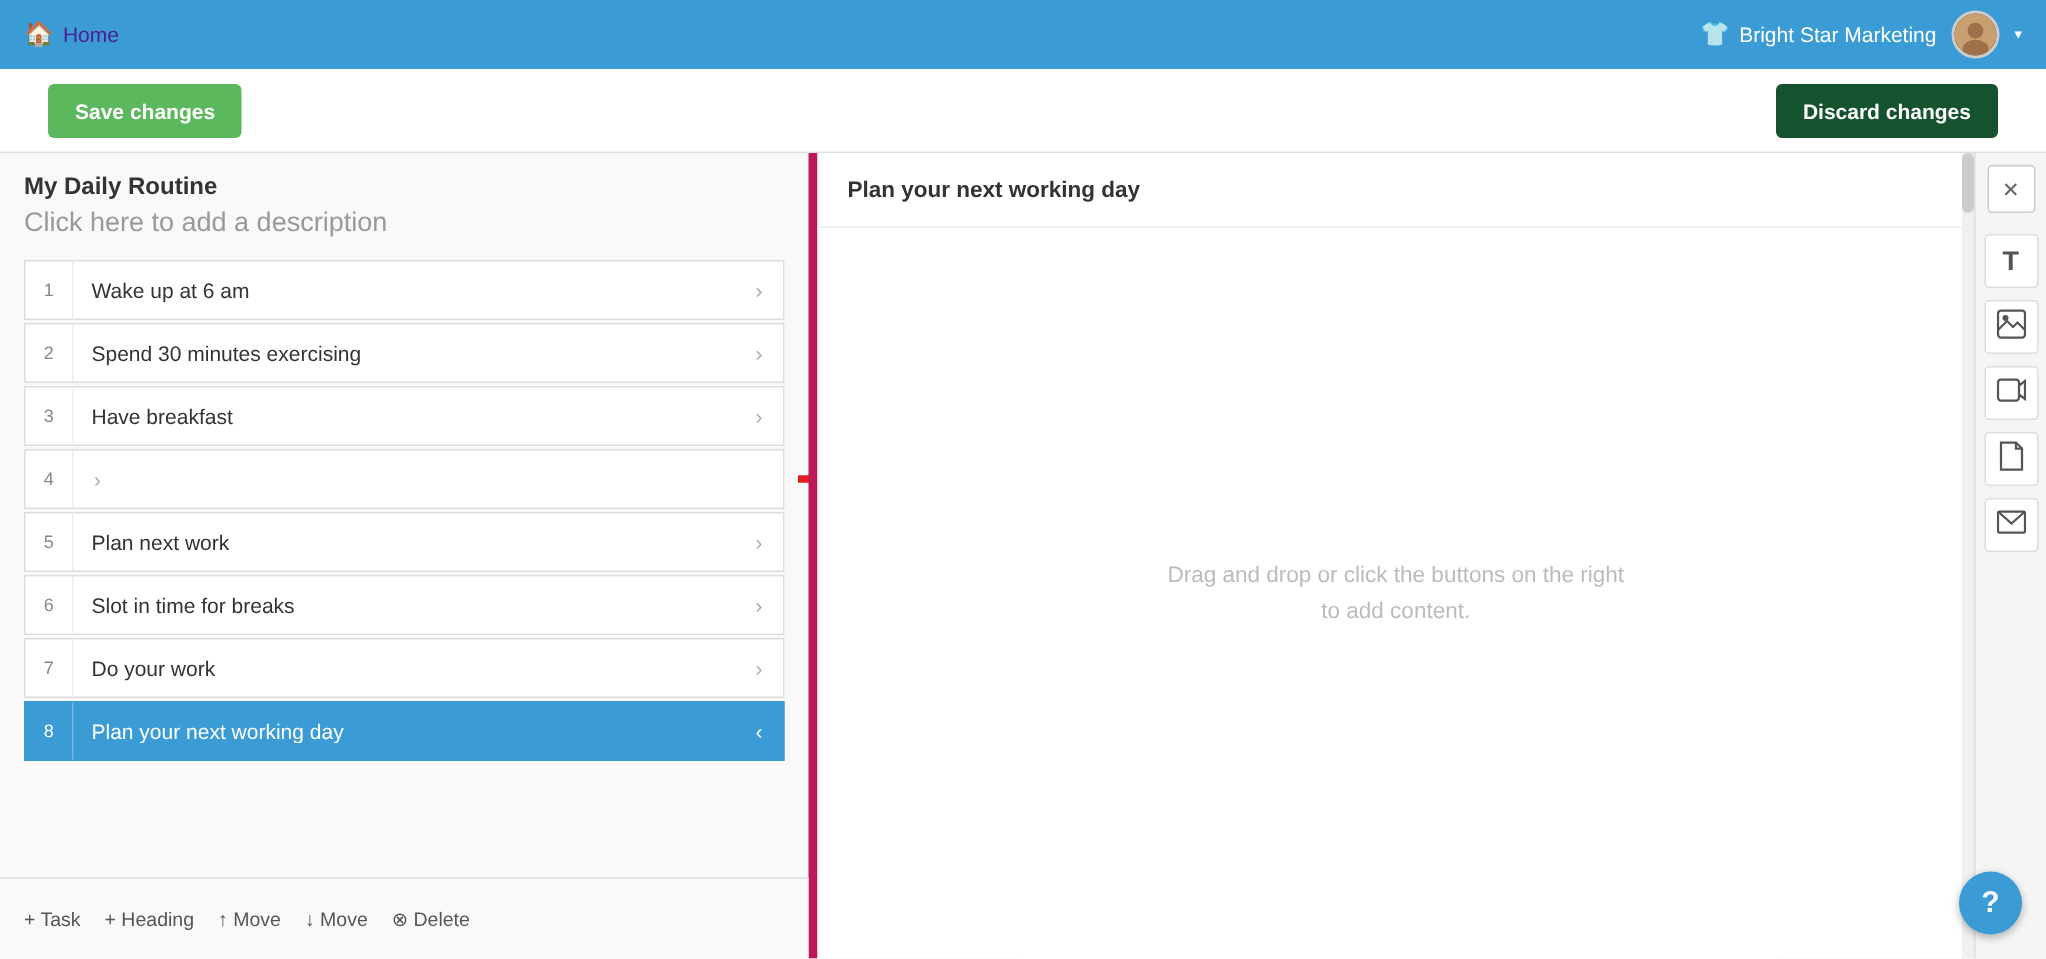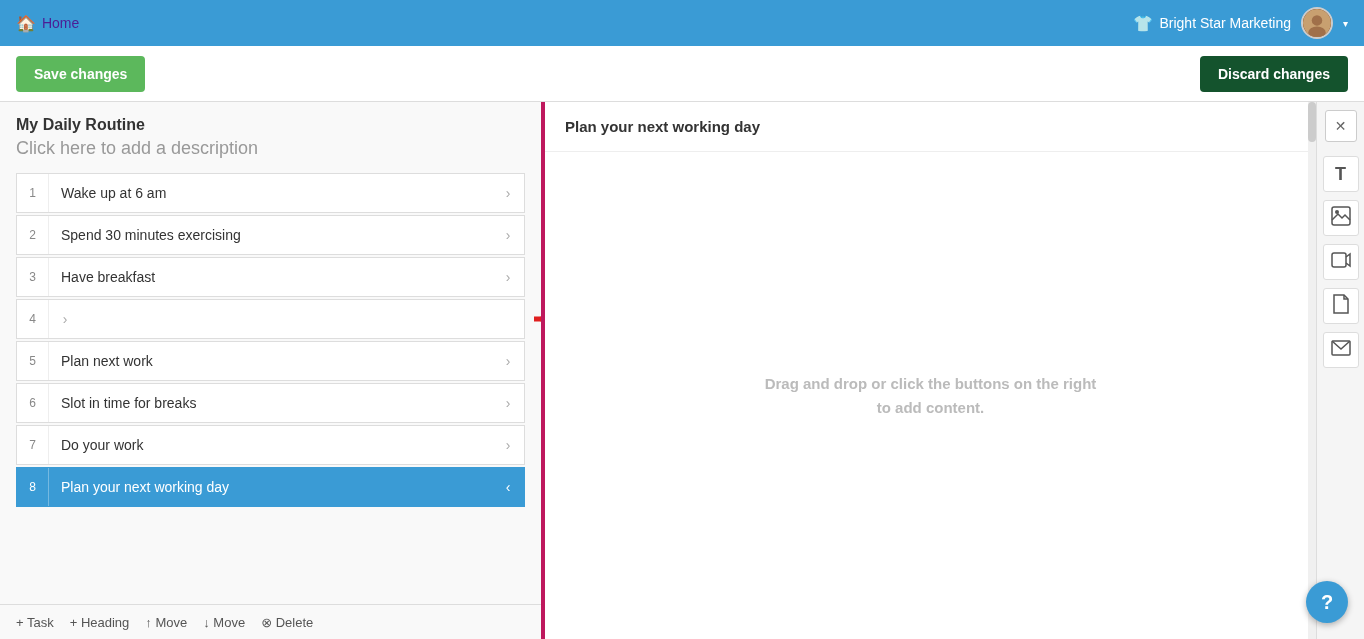--- a/index.html
+++ b/index.html
@@ -31,21 +31,21 @@
     .nav-dropdown-arrow { font-size: 10px; color: white; }
 
     
     .toolbar {
       background: #ffffff;
       border-bottom: 1px solid #ddd;
       height: 56px;
       display: flex;
       align-items: center;
       justify-content: space-between;
-      padding: 0 16px;
+      padding: 0 32px;
     }
     .btn-save {
       background: #5cb85c;
       color: white;
       border: none;
       padding: 10px 18px;
       border-radius: 4px;
       font-size: 14px;
       font-weight: bold;
       cursor: pointer;
@@ -64,21 +64,21 @@
     
     .main-layout {
       display: flex;
       height: calc(639px - 46px - 56px);
     }
 
     
     .sidebar {
       width: 545px;
       background: #f9f9f9;
-      border-right: 4px solid #be185d;
+      border-right: 6px solid #be185d;
       display: flex;
       flex-direction: column;
     }
     .sidebar-title-area {
       padding: 14px 16px 6px 16px;
     }
     .sidebar-title {
       font-size: 16px;
       font-weight: bold;
       color: #333;
@@ -142,21 +142,21 @@
       border: none;
       outline: none;
       color: white;
       font-size: 14px;
       padding: 0 12px;
       height: 38px;
     }
 
     
     .bottom-bar {
-      height: 35px;
+      height: 54px;
       background: #f9f9f9;
       border-top: 1px solid #ddd;
       display: flex;
       align-items: center;
       gap: 16px;
       padding: 0 16px;
     }
     .bottom-btn {
       background: none;
       border: none;
@@ -186,21 +186,20 @@
     .content-body {
       flex: 1;
       display: flex;
       align-items: center;
       justify-content: center;
       flex-direction: column;
       color: #bbb;
       font-size: 15px;
       text-align: center;
       padding: 20px;
-      font-weight: bold;
     }
 
     
     .right-panel {
       width: 48px;
       background: #f5f5f5;
       border-left: 1px solid #ddd;
       display: flex;
       flex-direction: column;
       align-items: center;

